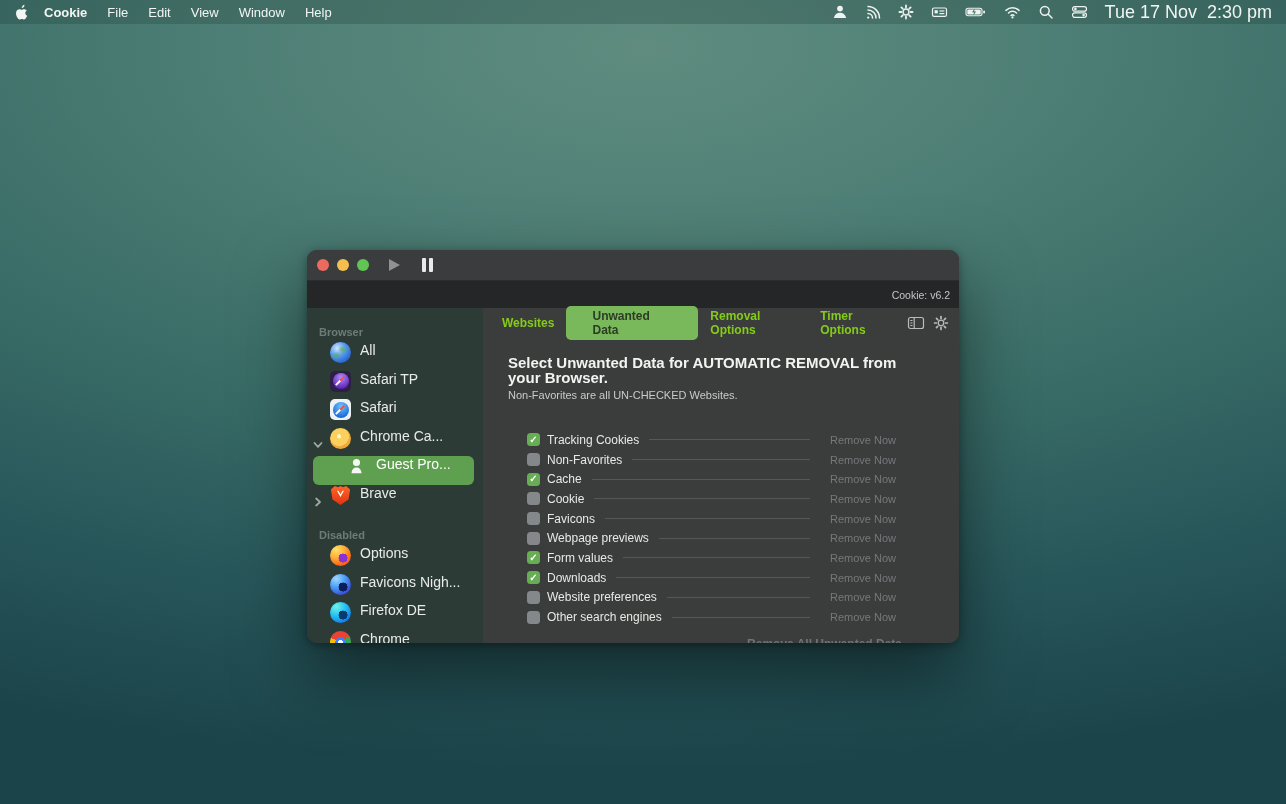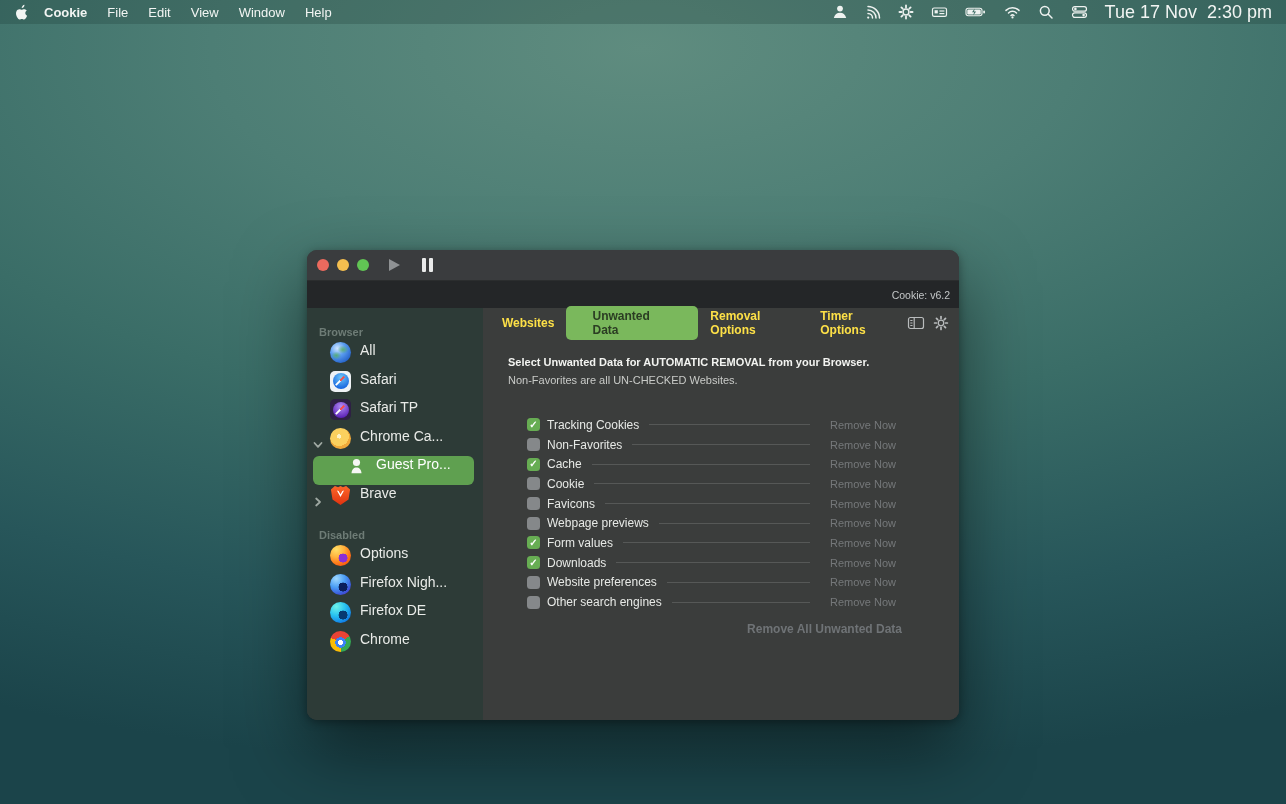--- a/index.html
+++ b/index.html
@@ -16,21 +16,21 @@
   .menu-left { display:flex; align-items:center; }
   .apple-wrap { display:flex; align-items:center; margin-right:16px; }
   .appname { font-weight:bold; margin-right:20px; }
   .menu-item { margin-right:20px; }
   .menu-right { margin-left:auto; display:flex; align-items:center; gap:17px; }
   .status-ic { display:flex; align-items:center; }
   .status-ic svg { display:block; }
   .clock { white-space:pre; font-size:18px; }
 
   
-  .window { position:absolute; left:307px; top:250px; width:652px; height:470px;
+  .window { position:absolute; left:307px; top:250px; width:652px; height:393px;
     border-radius:10px; background:#3b3d3c; overflow:hidden;
     box-shadow:0 30px 70px rgba(0,0,0,.5), 0 2px 10px rgba(0,0,0,.35);
     display:flex; flex-direction:column; }
   .titlebar { height:31px; flex:0 0 auto; background:#3a3c3e;
     display:flex; align-items:center; padding:0 10px;
     border-bottom:1px solid #2b2d2e; }
   .lights { display:flex; gap:8px; }
   .light { width:12px; height:12px; border-radius:50%; }
   .light.red { background:#ec6a5e; }
   .light.yellow { background:#f5bf4f; }
@@ -96,28 +96,28 @@
     background:radial-gradient(circle at 62% 62%, #073a72 0 24%, transparent 25%),
       radial-gradient(circle at 30% 22%, #6ff3e9, #29c4f0 40%, #1283e8 75%, #0b5cd6 100%); }
   .ic-chrome-icon { border-radius:50%;
     background:radial-gradient(circle at 50% 55%, #fff 0 16%, #3b82f6 17% 33%, transparent 34%),
       conic-gradient(from -70deg at 50% 50%, #ea4335 0 130deg, #34a853 130deg 245deg, #fbbc05 245deg 360deg); }
 
   
   .content { flex:1; background:#3b3d3c; display:flex; flex-direction:column; min-width:0; }
   .tabbar { height:29px; flex:0 0 auto; display:flex; align-items:center;
     padding:0 10px 0 12px; }
-  .tab { color:#fde047; font-size:12px; font-weight:bold;
+  .tab { color:#84cc16; font-size:12px; font-weight:bold;
     padding:3px 7px; margin-right:5px; border-radius:5px; cursor:default; }
   .tab.selected { background:#7ab85c; color:#2b3d23; padding:3px 26px; }
   .tab-icons { margin-left:auto; display:flex; align-items:center; gap:8px; }
   .tab-icons svg { display:block; }
 
   .panel { flex:1; padding:12px 57px 0 25px; }
-  .panel-title { margin-top:6px; color:#f3f4f1; font-size:11px;
+  .panel-title { margin-top:6px; color:#f3f4f1; font-size:15px;
     font-weight:bold; line-height:15px; }
   .panel-subtitle { color:#c9cbc8; font-size:11px; line-height:14px; margin-top:3px; }
   .rows { margin-top:28px; }
   .row { display:flex; align-items:center; height:19.7px; margin-left:19px; }
   .cb { width:13px; height:13px; border-radius:3.5px; margin-right:7px;
     flex:0 0 auto; display:flex; align-items:center; justify-content:center;
     font-size:10px; font-weight:bold; color:#fff; line-height:1; }
   .cb.on { background:#67ad53; }
   .cb.off { background:#85888a; }
   .row-label { font-size:12px; color:#e7e9e6; white-space:nowrap; }
@@ -241,26 +241,26 @@
       <span>Cookie: v6.2</span>
     </div>
     <div class="winbody">
       <div class="sidebar" id="sidebar">
           <div class="section-header">Browser</div>
           <div class="srow">
             <span class="si ic-globe-icon"></span>
             <span class="slabel">All</span>
           </div>
           <div class="srow">
+            <span class="si ic-safari-tp-icon"></span>
+            <span class="slabel">Safari TP</span>
+          </div>
+          <div class="srow">
             <span class="si ic-safari-icon"></span>
             <span class="slabel">Safari</span>
-          </div>
-          <div class="srow">
-            <span class="si ic-safari-tp-icon"></span>
-            <span class="slabel">Safari TP</span>
           </div>
           <div class="srow">
             <span class="chev"><svg width="10" height="10" viewBox="0 0 10 10" fill="none" stroke="#9fa8a2" stroke-width="1.8" stroke-linecap="round" stroke-linejoin="round">
                 <polyline points="1.5,3 5,6.8 8.5,3"></polyline>
               </svg></span>
             <span class="si ic-chrome-canary-icon"></span>
             <span class="slabel">Chrome Ca...</span>
           </div>
           <div class="srow selected">
             <span class="si ic-guest-profile-icon">
@@ -278,21 +278,21 @@
             <span class="si ic-brave-icon"></span>
             <span class="slabel">Brave</span>
           </div>
           <div class="section-header second">Disabled</div>
           <div class="srow">
             <span class="si ic-firefox-icon"></span>
             <span class="slabel">Options</span>
           </div>
           <div class="srow">
             <span class="si ic-firefox-nightly-icon"></span>
-            <span class="slabel">Firefox Nigh...</span>
+            <span class="slabel">Favicons Nigh...</span>
           </div>
           <div class="srow">
             <span class="si ic-firefox-developer-icon"></span>
             <span class="slabel">Firefox DE</span>
           </div>
           <div class="srow">
             <span class="si ic-chrome-icon"></span>
             <span class="slabel">Chrome</span>
           </div>
         </div>

